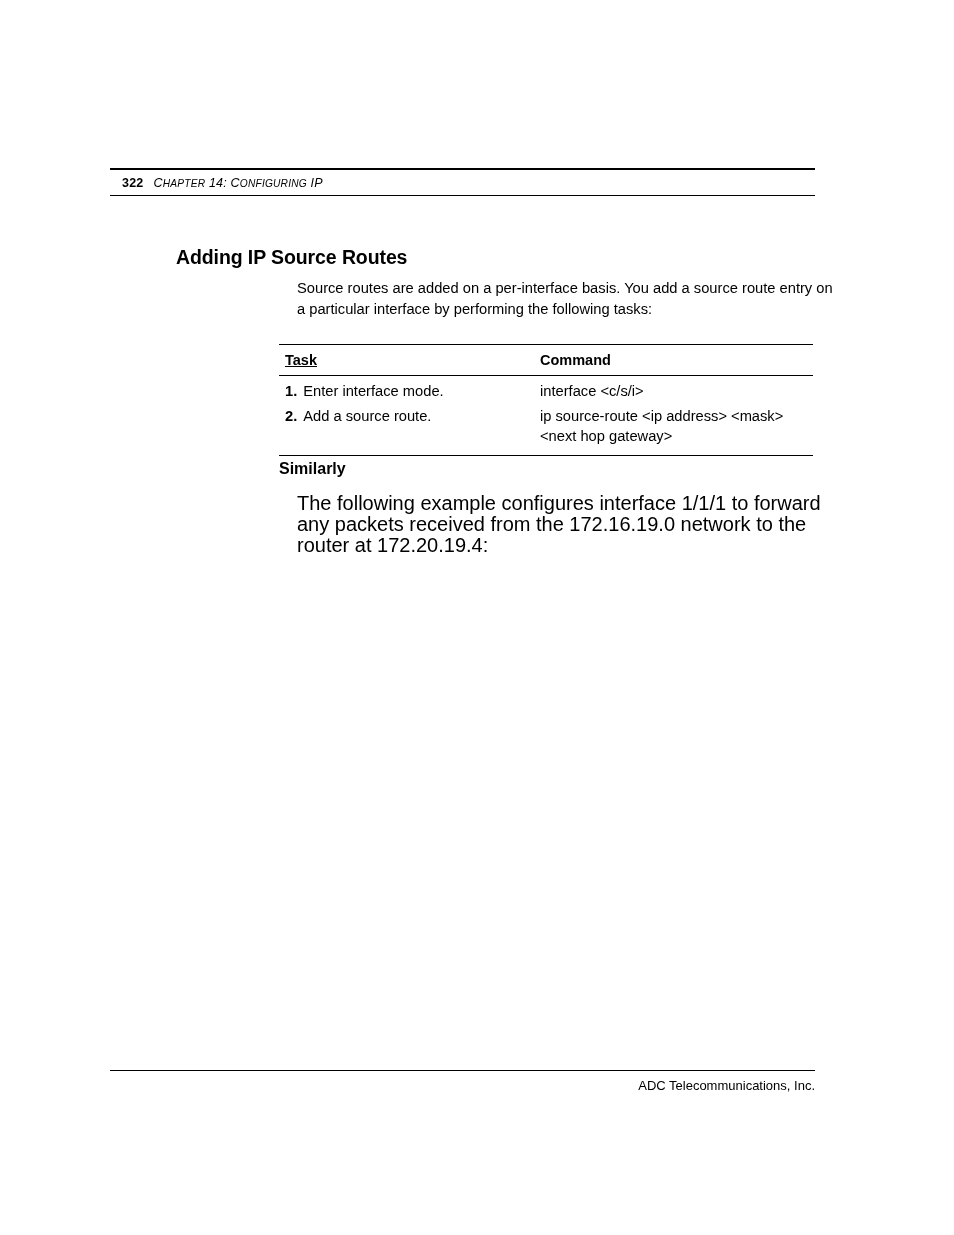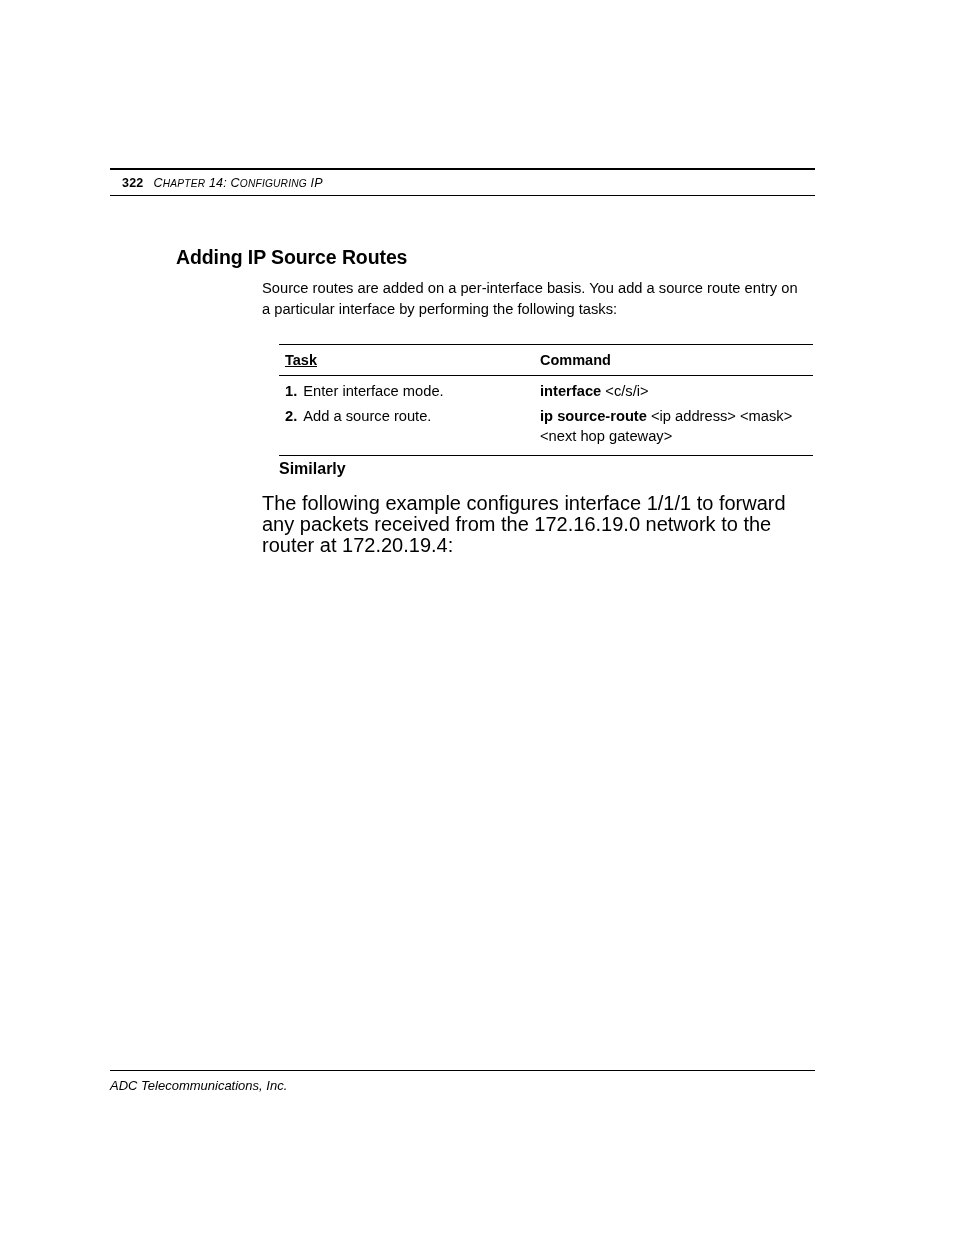--- a/index.html
+++ b/index.html
@@ -66,21 +66,21 @@
     left: 176px;
     top: 233px;
     font-size: 19.5px;
     font-weight: bold;
     letter-spacing: -0.1px;
   }
 
   
   .body-col {
     position: absolute;
-    left: 262px;
+    left: 297px;
     width: 536px;
   }
 
   .intro-para {
     top: 278px;
     font-size: 14.7px;
     line-height: 21px;
   }
 
   
@@ -119,21 +119,21 @@
     font-weight: bold;
     margin-right: 6px;
   }
   .tt-task-cell {
     width: 255px;
     display: flex;
   }
   .tt-cmd-cell {
     flex: 1;
   }
-  .cmd-bold { font-weight: bold; }
+  .cmd-bold { font-weight: normal; }
 
   
   .examples-heading {
     position: absolute;
     left: 279px;
     top: 460px;
     font-size: 16px;
     font-weight: bold;
   }
   .ex-para-1 {
@@ -153,23 +153,22 @@
     left: 110px;
     top: 1070px;
     width: 705px;
     border-top: 1.3px solid #000000;
   }
   .footer-text {
     position: absolute;
     left: 110px;
     top: 1078px;
     width: 705px;
-    text-align: left;
+    text-align: right;
     font-size: 13px;
-    font-style: italic;
   }
 </style>
 </head>
 <body>
 
 <div class="page">
 
   <div class="header">
     <div class="header-rule-top"></div>
     <div class="header-row">

